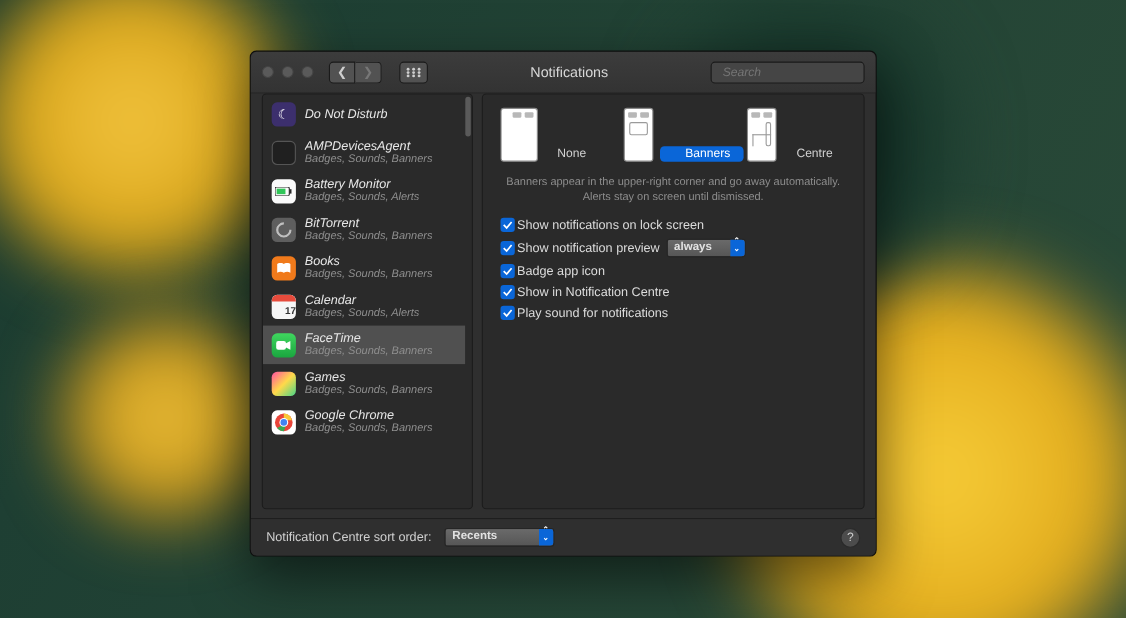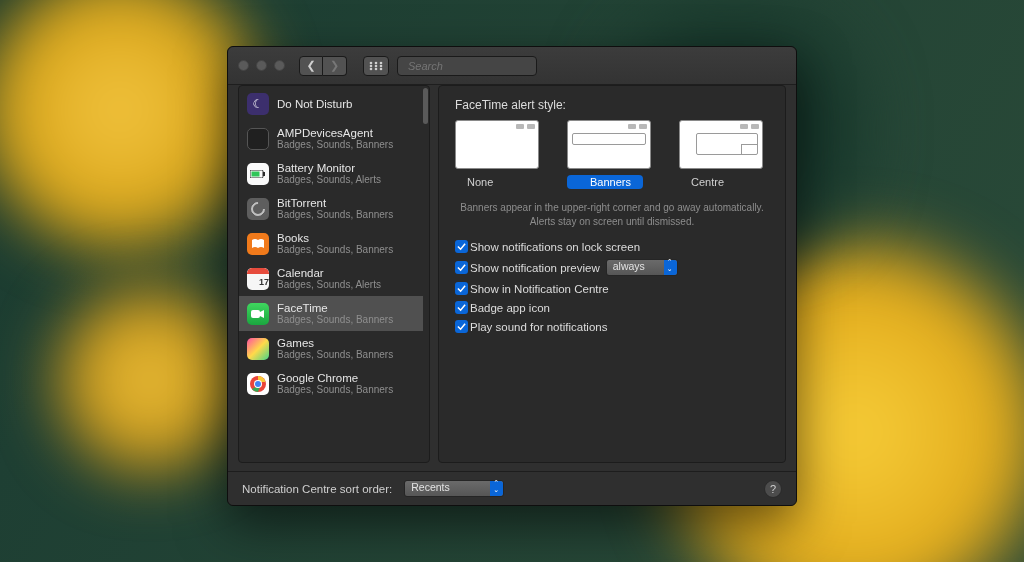--- a/index.html
+++ b/index.html
@@ -69,31 +69,31 @@
   }
   .sb-item {
     display: flex; align-items: center; gap: 8px; padding: 4px 8px; height: 35px; cursor: default;
   }
   .sb-item.selected { background: #505050; }
   .sb-icon {
     width: 22px; height: 22px; border-radius: 5px; flex-shrink: 0; display: flex;
     align-items: center; justify-content: center; font-size: 12px; color: #fff;
     position: relative; overflow: hidden;
   }
-  .sb-text { display: flex; flex-direction: column; min-width: 0; }
+  .sb-text { display: flex; flex-direction: column; min-width: 0; font-style: italic; }
   .sb-title { font-size: 11.5px; color: #e6e6e6; white-space: nowrap; overflow: hidden; text-overflow: ellipsis; }
   .sb-sub   { font-size: 10px;  color: #8f8f8f; white-space: nowrap; overflow: hidden; text-overflow: ellipsis; }
 
   .detail {
     flex: 1; background: #2a2a2a; border: 1px solid #1c1c1c; border-radius: 4px;
     padding: 12px 16px; display: flex; flex-direction: column;
   }
   .sect-title { font-size: 12px; color: #dcdcdc; margin-bottom: 8px; }
   .alert-styles { display: flex; justify-content: space-between; gap: 10px; margin-bottom: 6px; }
-  .alert-opt { display: flex; flex-direction: column; align-items: flex-start; gap: 6px; width: 90px; }
+  .alert-opt { display: flex; flex-direction: row; align-items: flex-end; gap: 6px; width: 90px; }
   .alert-preview {
     width: 84px; height: 49px; background: #ffffff; border-radius: 3px; border: 1px solid #8a8a8a;
     position: relative; padding: 3px;
   }
   .alert-preview .hdr { display:flex; justify-content:flex-end; gap:3px; }
   .alert-preview .hdr span { width:8px; height:5px; background:#b8b8b8; border-radius:1px; }
   .alert-preview .banner { position:absolute; left:4px; right:4px; top:12px; height:12px; border:1px solid #9a9a9a; border-radius:2px; }
   .alert-preview .dialog { position:absolute; left:16px; right:4px; top:12px; height:22px; border:1px solid #9a9a9a; border-radius:2px; }
   .alert-preview .dialog::after { content:""; position:absolute; right:-1px; top:50%; width:16px; border-top:1px solid #9a9a9a; border-left:1px solid #9a9a9a; height:50%; }
   .alert-label {
@@ -104,21 +104,21 @@
 
   .check-row { display: flex; align-items: center; gap: 2px; font-size: 11.5px; color: #dcdcdc; margin-bottom: 6px; }
   .cbx {
     width: 13px; height: 13px; border-radius: 3px; background: #0a66d8;
     display: flex; align-items: center; justify-content: center;
   }
   .cbx svg { width: 9px; height: 9px; }
   .select {
     margin-left: 4px; height: 17px; min-width: 72px; border-radius: 3px; padding: 0 16px 0 6px;
     font-size: 10.5px; color: #e3e3e3; position: relative;
-    background: linear-gradient(#6a6a6a,#565656); border:1px solid #252525;
+    background: linear-gradient(#6a6a6a,#565656); border:1px solid #252525;font-weight:bold;
   }
   .select::after {
     content: ""; position: absolute; right: 0; top: 0; width: 13px; height: 100%;
     background: #0a66d8; border-radius: 0 3px 3px 0;
   }
   .select::before {
     content: "⌃\A⌄"; white-space: pre; position: absolute; right: 2px; top: -2px;
     font-size: 7px; line-height: 7px; color: #fff; z-index: 2; text-align:center; width:10px;
   }
 
@@ -173,20 +173,21 @@
             <circle cx="12" cy="2" r="1.3"></circle>
             <circle cx="2" cy="5" r="1.3"></circle>
             <circle cx="7" cy="5" r="1.3"></circle>
             <circle cx="12" cy="5" r="1.3"></circle>
             <circle cx="2" cy="8" r="1.3"></circle>
             <circle cx="7" cy="8" r="1.3"></circle>
             <circle cx="12" cy="8" r="1.3"></circle>
           </g>
       </svg>
     </div>
+    <div class="wtitle">Notifications</div>
     <div class="search">
       <svg width="10" height="10" viewBox="0 0 10 10">
           <circle cx="4" cy="4" r="3" stroke="#9a9a9a" stroke-width="1.3" fill="none"></circle>
           <line x1="6.3" y1="6.3" x2="9" y2="9" stroke="#9a9a9a" stroke-width="1.3"></line>
         </svg>
       <input placeholder="Search" style="">
     </div>
   </div>
 
 
@@ -281,21 +282,20 @@
           <div class="sb-text">
               <span class="sb-title">Google Chrome</span>
               <span class="sb-sub">Badges, Sounds, Banners</span>
             </div>
         </div>
       </div>
       <div class="sb-scroll"></div>
     </div>
 
     <div class="detail">
-      <div class="sect-title">FaceTime alert style:</div>
       <div class="alert-styles">
         <div class="alert-opt">
           <div class="alert-preview">
               <div class="hdr">
                 <span></span>
                 <span></span>
               </div>
             </div>
           <div class="alert-label">None</div>
         </div>
@@ -338,29 +338,29 @@
           </div>
         <span>Show notification preview</span>
         <div class="select"><span>always</span></div>
       </div>
       <div class="check-row">
         <div class="cbx">
             <svg viewBox="0 0 10 10">
               <path d="M1 5 L4 8 L9 2" stroke="#fff" stroke-width="1.7" fill="none"></path>
             </svg>
           </div>
+        <span>Badge app icon</span>
+      </div>
+      <div class="check-row">
+        <div class="cbx">
+            <svg viewBox="0 0 10 10">
+              <path d="M1 5 L4 8 L9 2" stroke="#fff" stroke-width="1.7" fill="none"></path>
+            </svg>
+          </div>
         <span>Show in Notification Centre</span>
-      </div>
-      <div class="check-row">
-        <div class="cbx">
-            <svg viewBox="0 0 10 10">
-              <path d="M1 5 L4 8 L9 2" stroke="#fff" stroke-width="1.7" fill="none"></path>
-            </svg>
-          </div>
-        <span>Badge app icon</span>
       </div>
       <div class="check-row">
         <div class="cbx">
             <svg viewBox="0 0 10 10">
               <path d="M1 5 L4 8 L9 2" stroke="#fff" stroke-width="1.7" fill="none"></path>
             </svg>
           </div>
         <span>Play sound for notifications</span>
       </div>
     </div>

